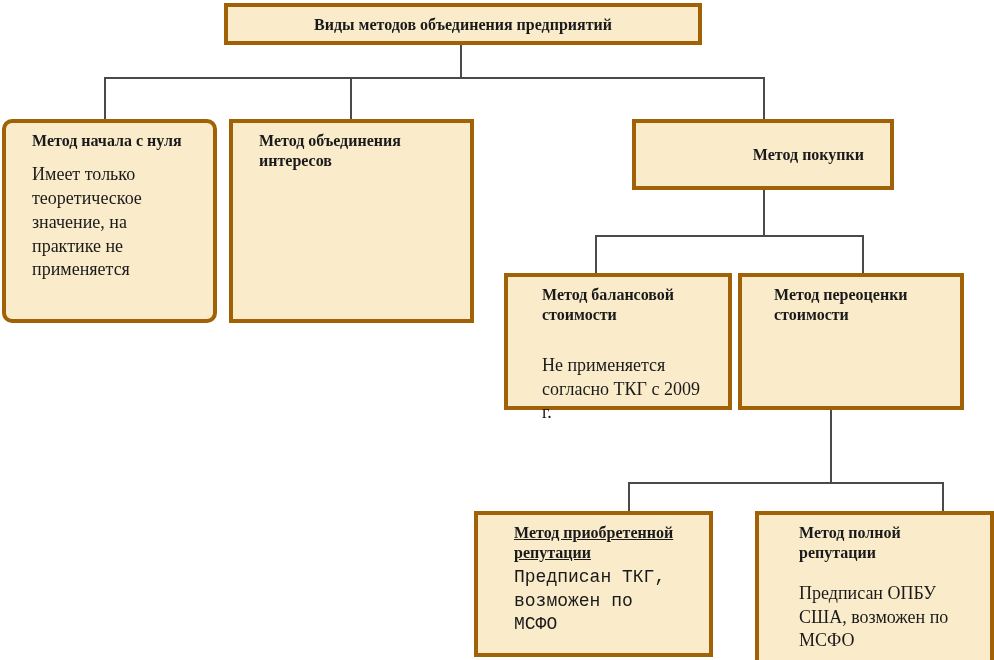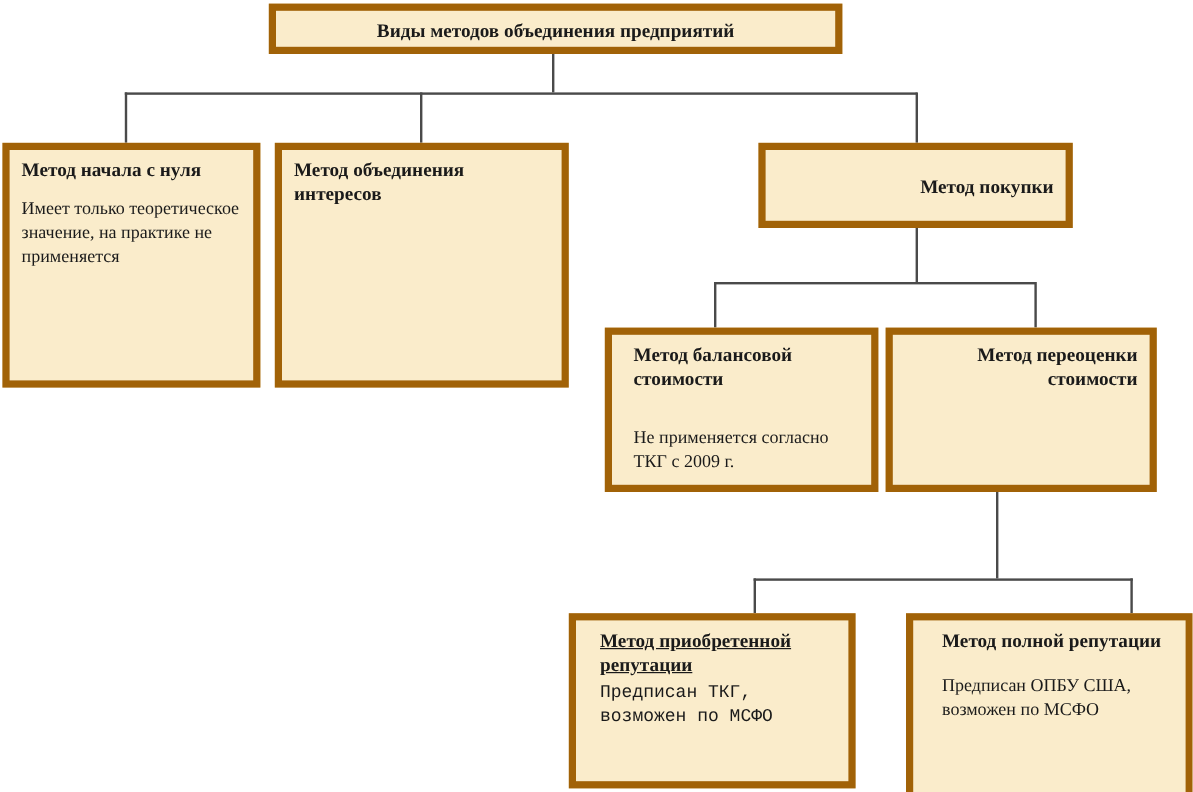--- a/index.html
+++ b/index.html
@@ -11,32 +11,32 @@
     position: relative;
     width: 994px;
     height: 660px;
     background: #ffffff;
     font-family: "Liberation Serif", "DejaVu Serif", serif;
     overflow: hidden;
   }
   .node {
     position: absolute;
     background: #faeccb;
-    border: 6px solid #a16207;
+    border: 4px solid #a16207;
     box-sizing: border-box;
-    padding: 8px 10px;
+    padding: 8px 26px;
   }
   .node .title {
     font-weight: bold;
     font-size: 16px;
     color: #1a1a1a;
     line-height: 1.28;
   }
   .node .body {
-    font-size: 15px;
+    font-size: 18px;
     color: #1a1a1a;
     line-height: 1.32;
     margin-top: 12px;
   }
   .node.center .title {
     text-align: center;
   }
   .connector {
     position: absolute;
     background: #4a4a4a;
@@ -62,39 +62,39 @@
 
   <div class="connector v" style="left:830px; top:410px; height:72px;"></div>
   <div class="connector h" style="left:628px; top:482px; width:316px;"></div>
   <div class="connector v" style="left:628px; top:482px; height:29px;"></div>
   <div class="connector v" style="left:942px; top:482px; height:29px;"></div>
 
   <div class="node center" style="left:224px; top:3px; width:478px; height:42px;">
     <div class="title">Виды методов объединения предприятий</div>
   </div>
 
-  <div class="node" style="left:2px; top:119px; width:215px; height:204px;">
+  <div class="node" style="left:2px; top:119px; width:215px; height:204px;border-radius:10px;">
     <div class="title">Метод начала с нуля</div>
     <div class="body">Имеет только теоретическое значение, на практике не применяется</div>
   </div>
 
   <div class="node" style="left:229px; top:119px; width:245px; height:204px;">
     <div class="title">Метод объединения интересов</div>
   </div>
 
   <div class="node center" style="left:632px; top:119px; width:262px; height:71px;">
     <div class="title" style="margin-top:14px;text-align:right;">Метод покупки</div>
   </div>
 
   <div class="node" style="left:504px; top:273px; width:228px; height:137px;">
     <div class="title" style="padding-left:8px;">Метод балансовой стоимости</div>
     <div class="body" style="padding-left:8px; margin-top:28px;">Не применяется согласно ТКГ с 2009 г.</div>
   </div>
 
-  <div class="node" style="left:738px; top:273px; width:226px; height:137px;text-align:right;">
+  <div class="node" style="left:738px; top:273px; width:226px; height:137px;">
     <div class="title" style="padding-left:6px;">Метод переоценки стоимости</div>
   </div>
 
   <div class="node" style="left:474px; top:511px; width:239px; height:146px;">
     <div class="title" style="padding-left:10px;text-decoration:underline;">Метод приобретенной репутации</div>
     <div class="body" style="padding-left:10px; margin-top:2px;font-family:Liberation Mono, monospace;">Предписан ТКГ, возможен по МСФО</div>
   </div>
 
   <div class="node" style="left:755px; top:511px; width:239px; height:176px;">
     <div class="title" style="padding-left:14px;">Метод полной репутации</div>

